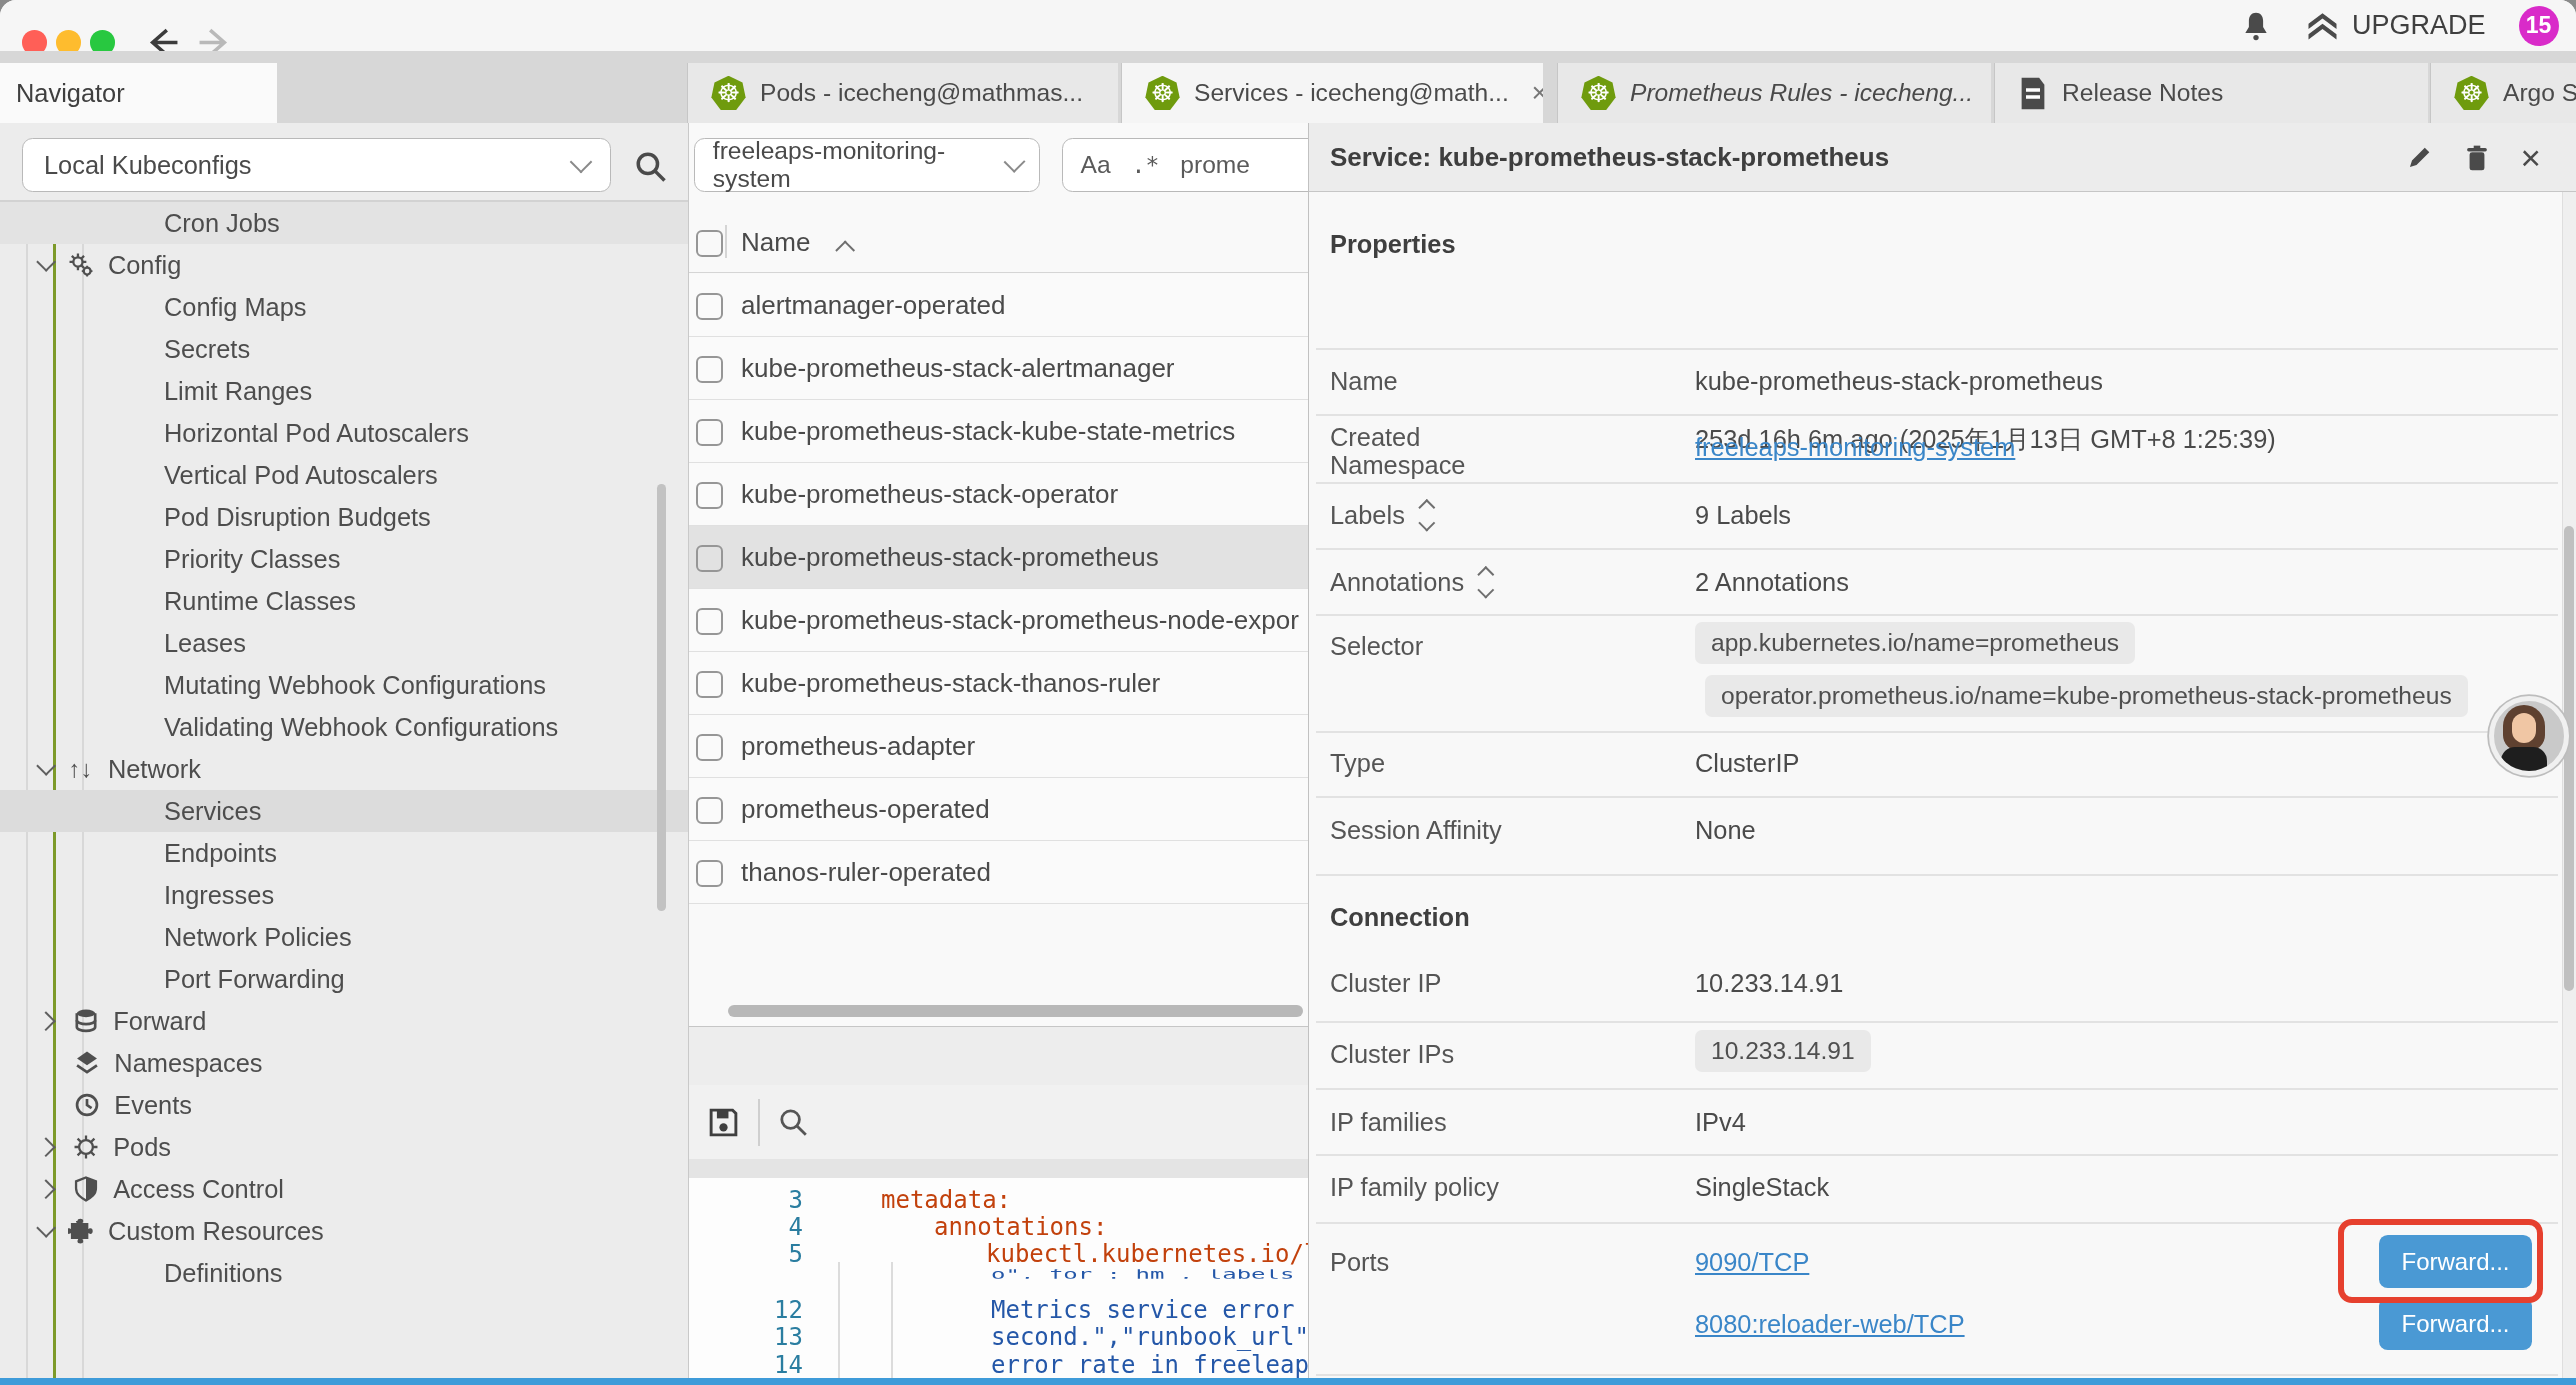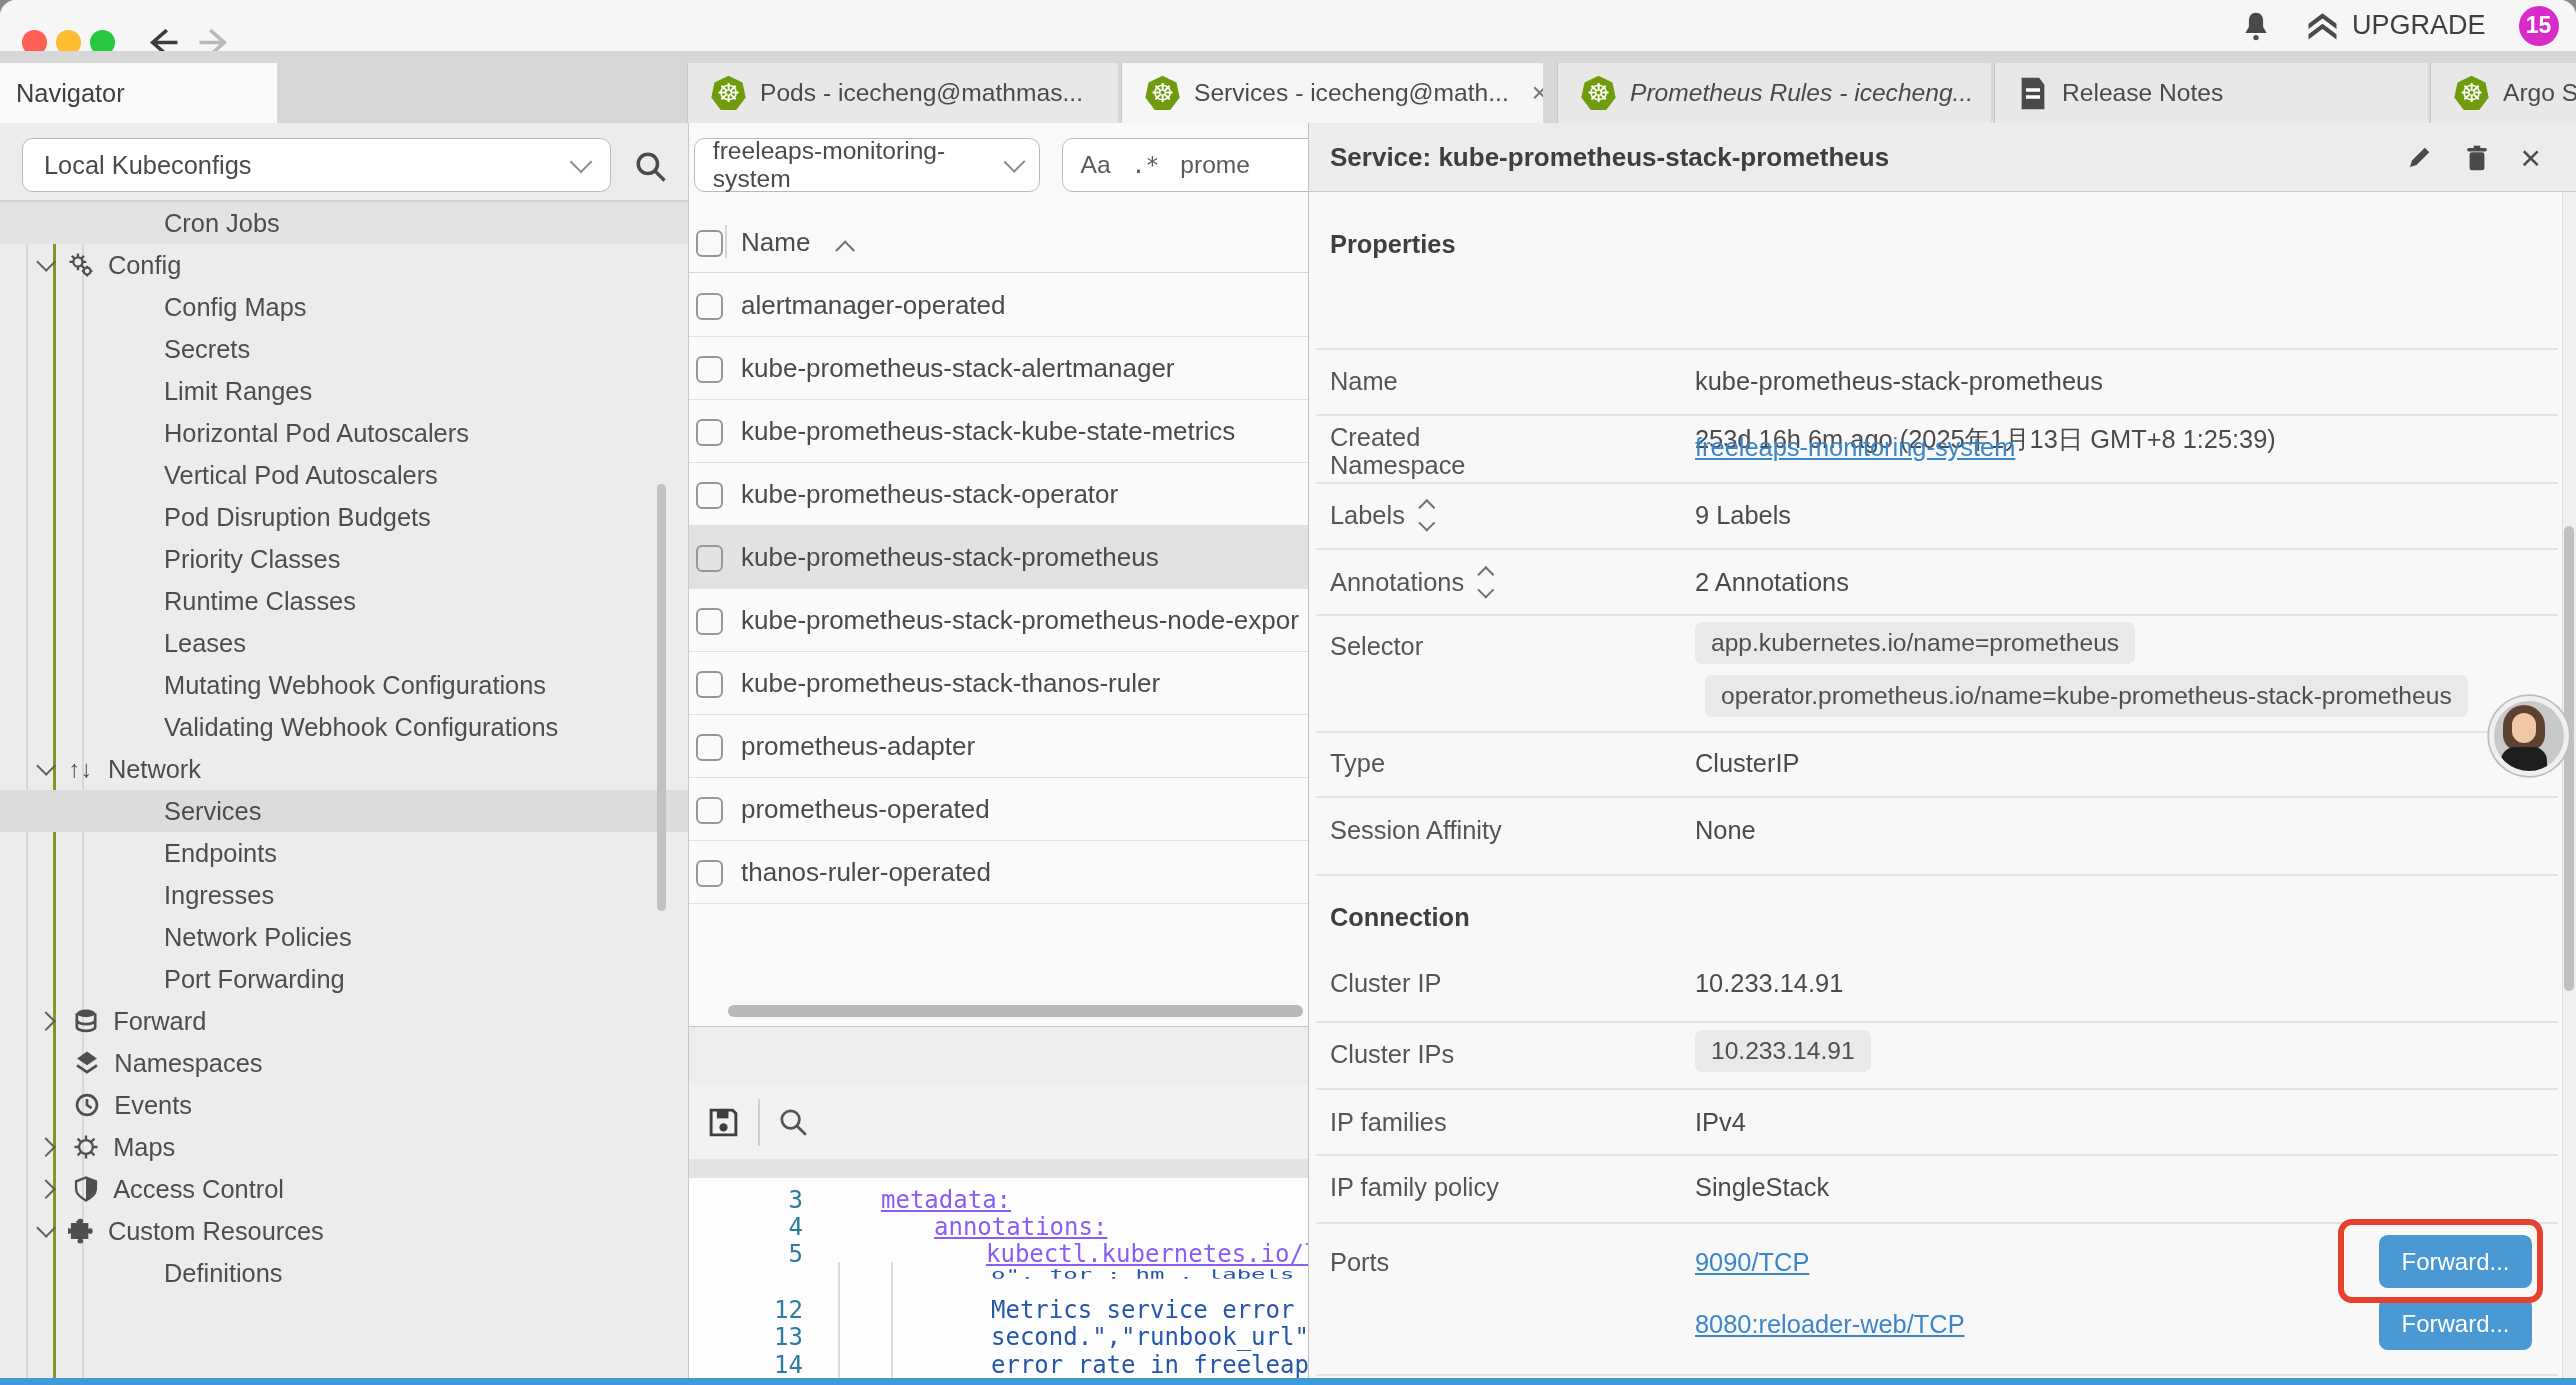--- a/index.html
+++ b/index.html
@@ -58,21 +58,21 @@
   #bottompanel{position:absolute;left:0;top:903px;width:619px;height:359px;background:#ededed;border-top:1.8px solid #c6c6c6;}
   #edit-tabrow{position:absolute;left:0;top:0;width:619px;height:58px;background:#e9e9e9;border-bottom:1.8px solid #c9c9c9;}
   #edit-tab{position:absolute;left:13px;top:0;width:573px;height:56px;background:#f6f6f6;border-right:1.8px solid #c9c9c9;border-left:1.8px solid #c9c9c9;display:flex;align-items:center;gap:16px;padding:0 19px;box-sizing:border-box;font-size:24.6px;color:#4a4a4a;white-space:nowrap;overflow:hidden;}
   #edit-tab2{position:absolute;left:593px;top:0;width:26px;height:56px;background:#f0f0f0;display:flex;align-items:center;padding-left:7px;overflow:hidden;}
   #edit-toolbar{position:absolute;left:0;top:58px;width:619px;height:74px;background:#f1f1f1;display:flex;align-items:center;}
   #edit-toolbar .vdiv{width:1.8px;height:47px;background:#cfcfcf;margin:0 17.5px;}
   #edit-band{position:absolute;left:0;top:132px;width:619px;height:19px;background:#e4e4e4;border-bottom:1.8px solid #d2d2d2;}
   #editor{position:absolute;left:0;top:151px;width:619px;height:209px;background:#fdfdfd;font-family:"DejaVu Sans Mono",monospace;font-size:24px;overflow:hidden;}
   .eline{position:absolute;left:0;width:619px;height:27px;line-height:27px;white-space:nowrap;}
   .eline .lnum{position:absolute;left:0;width:114px;text-align:right;color:#2a7da0;}
-  .ekey{color:#8b5cf6;text-decoration:underline;}
+  .ekey{color:#c2410c;}
   .estr{color:#2457a8;}
   .eguide{position:absolute;top:84px;bottom:0;width:1.8px;background:#dcdcdc;}
   
   #detail{position:absolute;left:1308px;top:123px;width:1268px;height:1263px;background:#f8f8f8;border-left:1.8px solid #c1c1c1;box-sizing:border-box;}
   #detail-header{position:absolute;left:0;top:0;width:1268px;height:69px;background:#ececec;border-bottom:1.8px solid #c6c6c6;box-sizing:border-box;display:flex;align-items:center;}
   #detail-title{margin-left:21px;font-size:26px;font-weight:bold;color:#3e3e3e;}
   #detail-actions{position:absolute;right:35px;top:0;height:69px;display:flex;align-items:center;gap:30px;color:#4a4a4a;}
   .drow-label{position:absolute;left:21px;font-size:25.4px;color:#555;display:flex;align-items:center;gap:10.5px;}
   .drow-value{position:absolute;left:386px;font-size:25.4px;color:#4a4a4a;}
   .ddiv{position:absolute;left:7px;width:1242px;height:1.8px;background:#e2e2e2;}
@@ -299,21 +299,21 @@
       <div class="trow group">
         <span class="tchev closed"></span>
         <span class="ticon">
           <svg viewBox="0 0 34 34" width="26" height="26">
               <circle cx="17" cy="17" r="9" stroke="#4f4f4f" stroke-width="3" fill="none"></circle>
               <g stroke="#4f4f4f" stroke-width="3">
                 <path d="M17 2 v6 M17 26 v6 M2 17 h6 M26 17 h6 M6 6 l4.5 4.5 M23.5 23.5 L28 28 M28 6 l-4.5 4.5 M10.5 23.5 L6 28"></path>
               </g>
             </svg>
         </span>
-        <span class="tlabel">Maps</span>
+        <span class="tlabel">Pods</span>
       </div>
 
       <div class="trow group">
         <span class="tchev closed"></span>
         <span class="ticon">
           <svg viewBox="0 0 34 34" width="26" height="26">
               <path d="M17 2 L30 7 v9 c0 8 -6 12 -13 16 C10 28 4 24 4 16 V7 z" fill="none" stroke="#4f4f4f" stroke-width="3"></path>
               <path d="M17 2 L30 7 v9 c0 8 -6 12 -13 16 z" fill="#4f4f4f"></path>
             </svg>
         </span>

